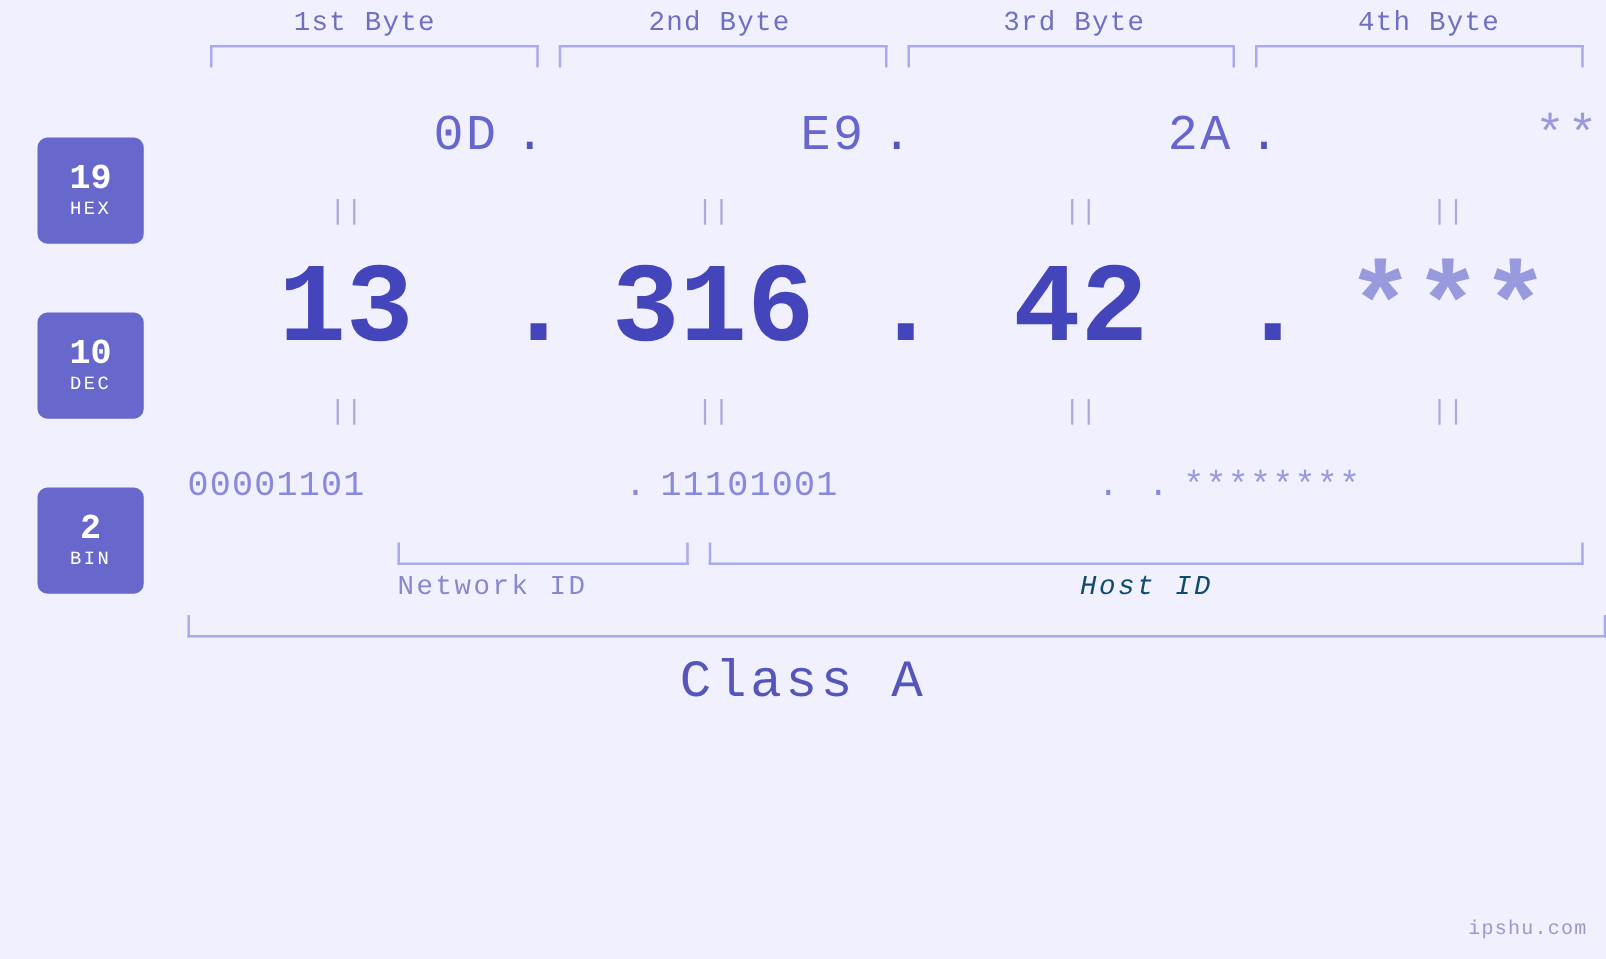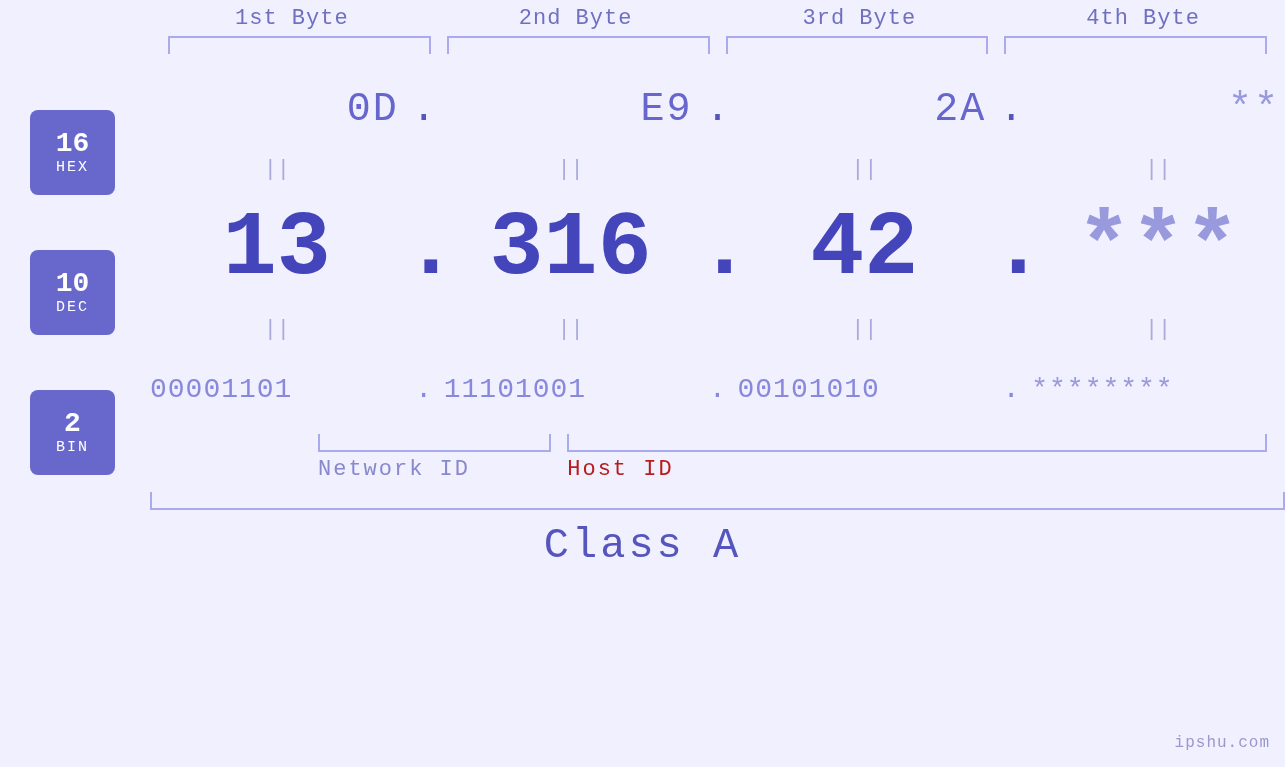--- a/index.html
+++ b/index.html
@@ -228,24 +228,26 @@
       width: calc(25% - 8px);
       text-align: left;
       color: #8888cc;
       font-size: 22px;
       letter-spacing: 2px;
       margin: 0 8px 0 8px;
     }
 
     .host-id-label {
       flex: 1;
-      color: #b91c1c;
+      text-align: center;
+      color: #0c4a6e;
       font-size: 22px;
       letter-spacing: 2px;
       margin: 0 8px;
+      font-style: italic;
     }
 
     
     .big-bottom-bracket {
       width: calc(100% - 150px);
       margin-left: 150px;
       height: 18px;
       border: 2px solid #aaaaee;
       border-top: none;
       margin-top: 10px;
@@ -287,21 +289,21 @@
 
   <div class="bracket-row">
     <div class="bracket"></div>
     <div class="bracket"></div>
     <div class="bracket"></div>
     <div class="bracket"></div>
   </div>
 
   <div class="base-badges">
     <div class="base-badge">
-      <span class="num">16</span>
+      <span class="num">19</span>
       <span class="label">HEX</span>
     </div>
     <div class="base-badge">
       <span class="num">10</span>
       <span class="label">DEC</span>
     </div>
     <div class="base-badge">
       <span class="num">2</span>
       <span class="label">BIN</span>
     </div>
@@ -347,21 +349,20 @@
       <div class="eq-cell">||</div>
       <div class="eq-spacer"></div>
       <div class="eq-cell">||</div>
     </div>
 
     <div class="row bin-row">
       <div class="cell-bin">00001101</div>
       <div class="dot-bin">.</div>
       <div class="cell-bin">11101001</div>
       <div class="dot-bin">.</div>
-      <div class="cell-bin">00101010</div>
       <div class="dot-bin">.</div>
       <div class="cell-bin masked">********</div>
     </div>
 
     <div class="bottom-brackets">
       <div class="bottom-bracket-network"></div>
       <div class="bottom-bracket-host"></div>
     </div>
 
     <div class="id-labels">

